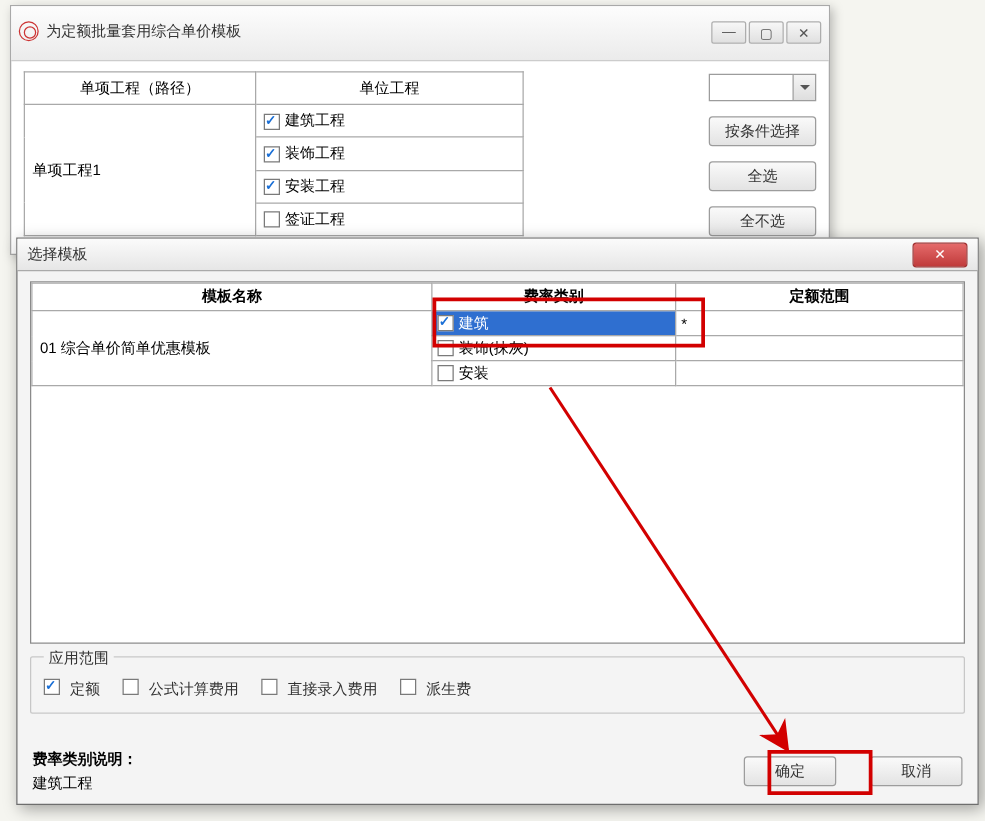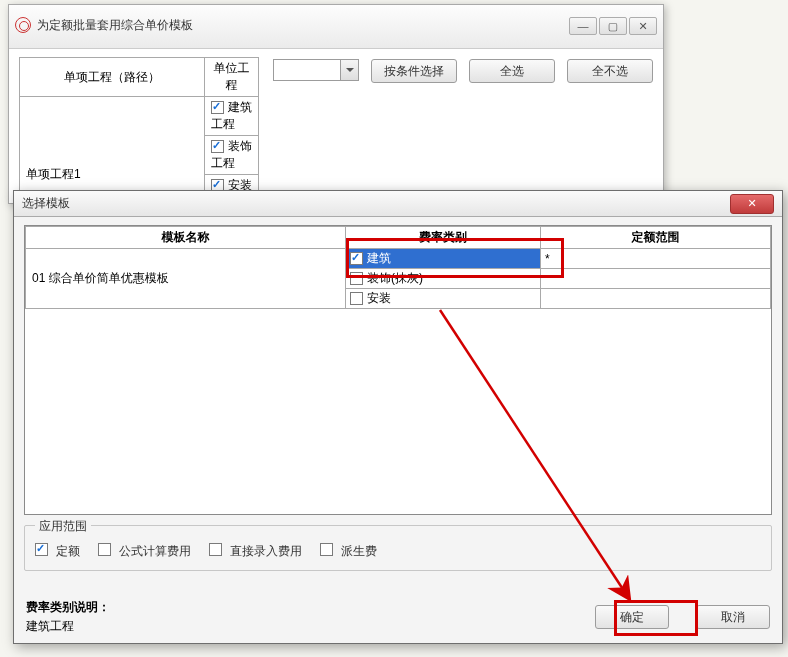--- a/index.html
+++ b/index.html
@@ -65,21 +65,21 @@
             <td><span class="chk on"></span><span>装饰工程</span></td>
           </tr>
    <tr>
             <td><span class="chk on"></span><span>安装工程</span></td>
           </tr>
    <tr>
             <td><span class="chk"></span><span>签证工程</span></td>
           </tr>
   </tbody>
       </table>
-  <div style="margin-left:auto;display:flex;flex-direction:row;gap:12px;padding-top:2px">
+  <div style="margin-left:auto;display:flex;flex-direction:column;gap:12px;padding-top:2px">
    <div class="combo">
           <span class="ar"></span>
         </div>
    <div class="btn">按条件选择</div>
    <div class="btn">全选</div>
    <div class="btn">全不选</div>
   </div>
  </div>
 </div>
 

